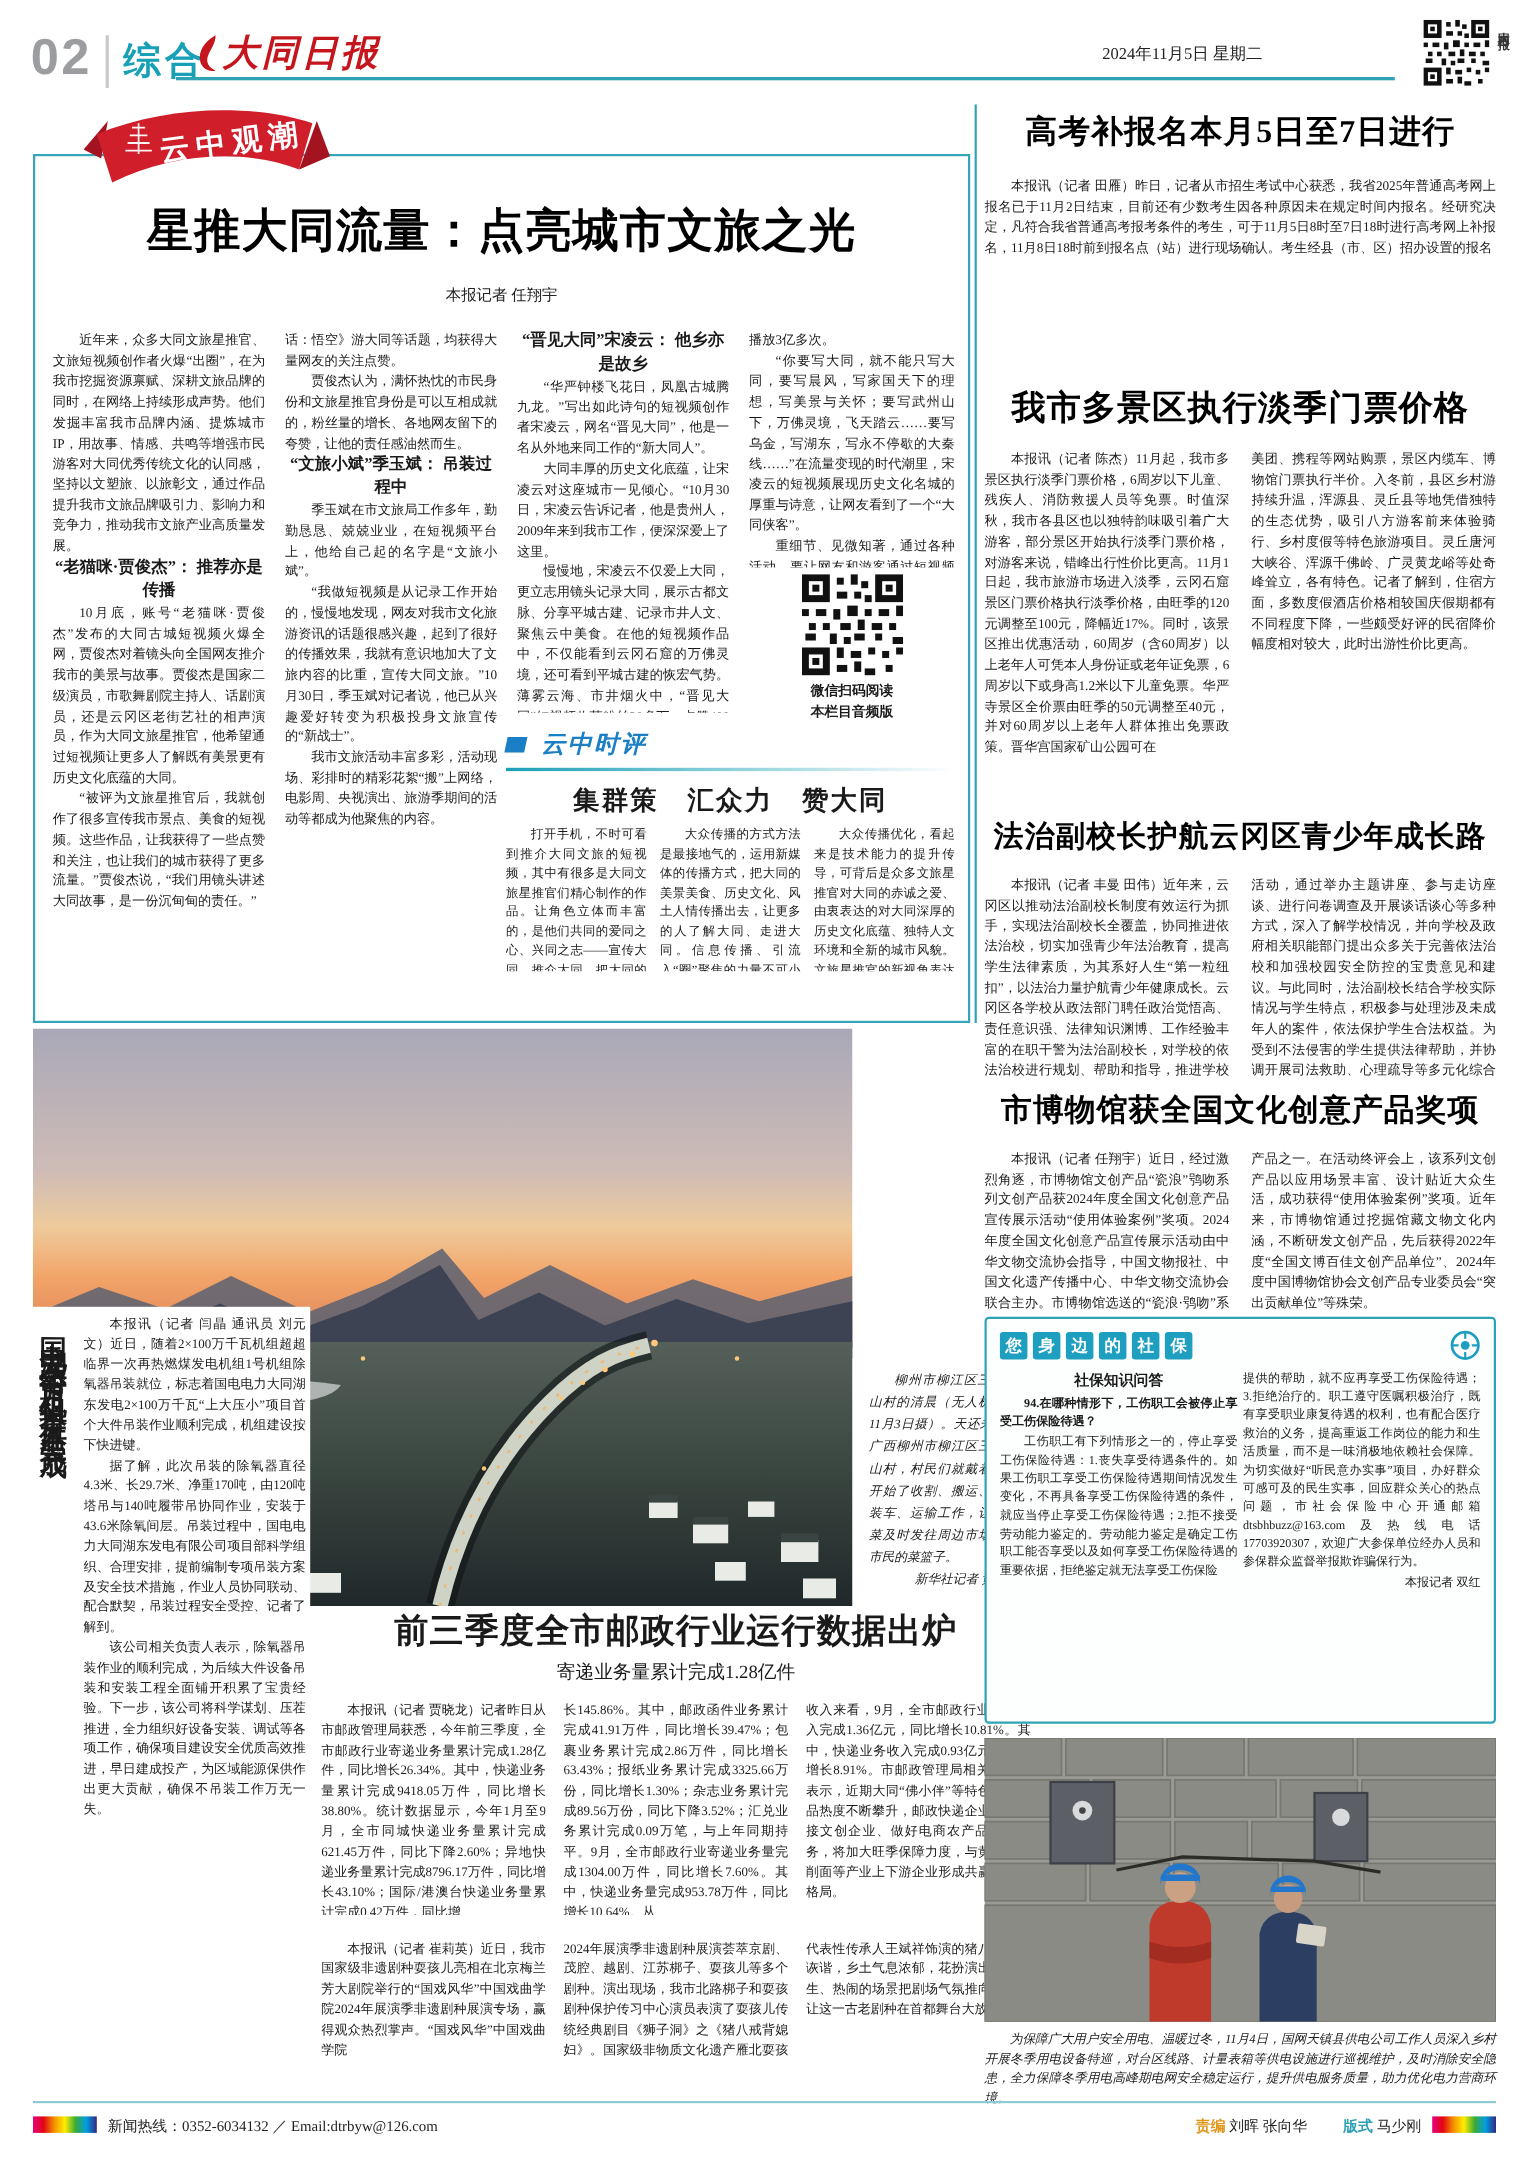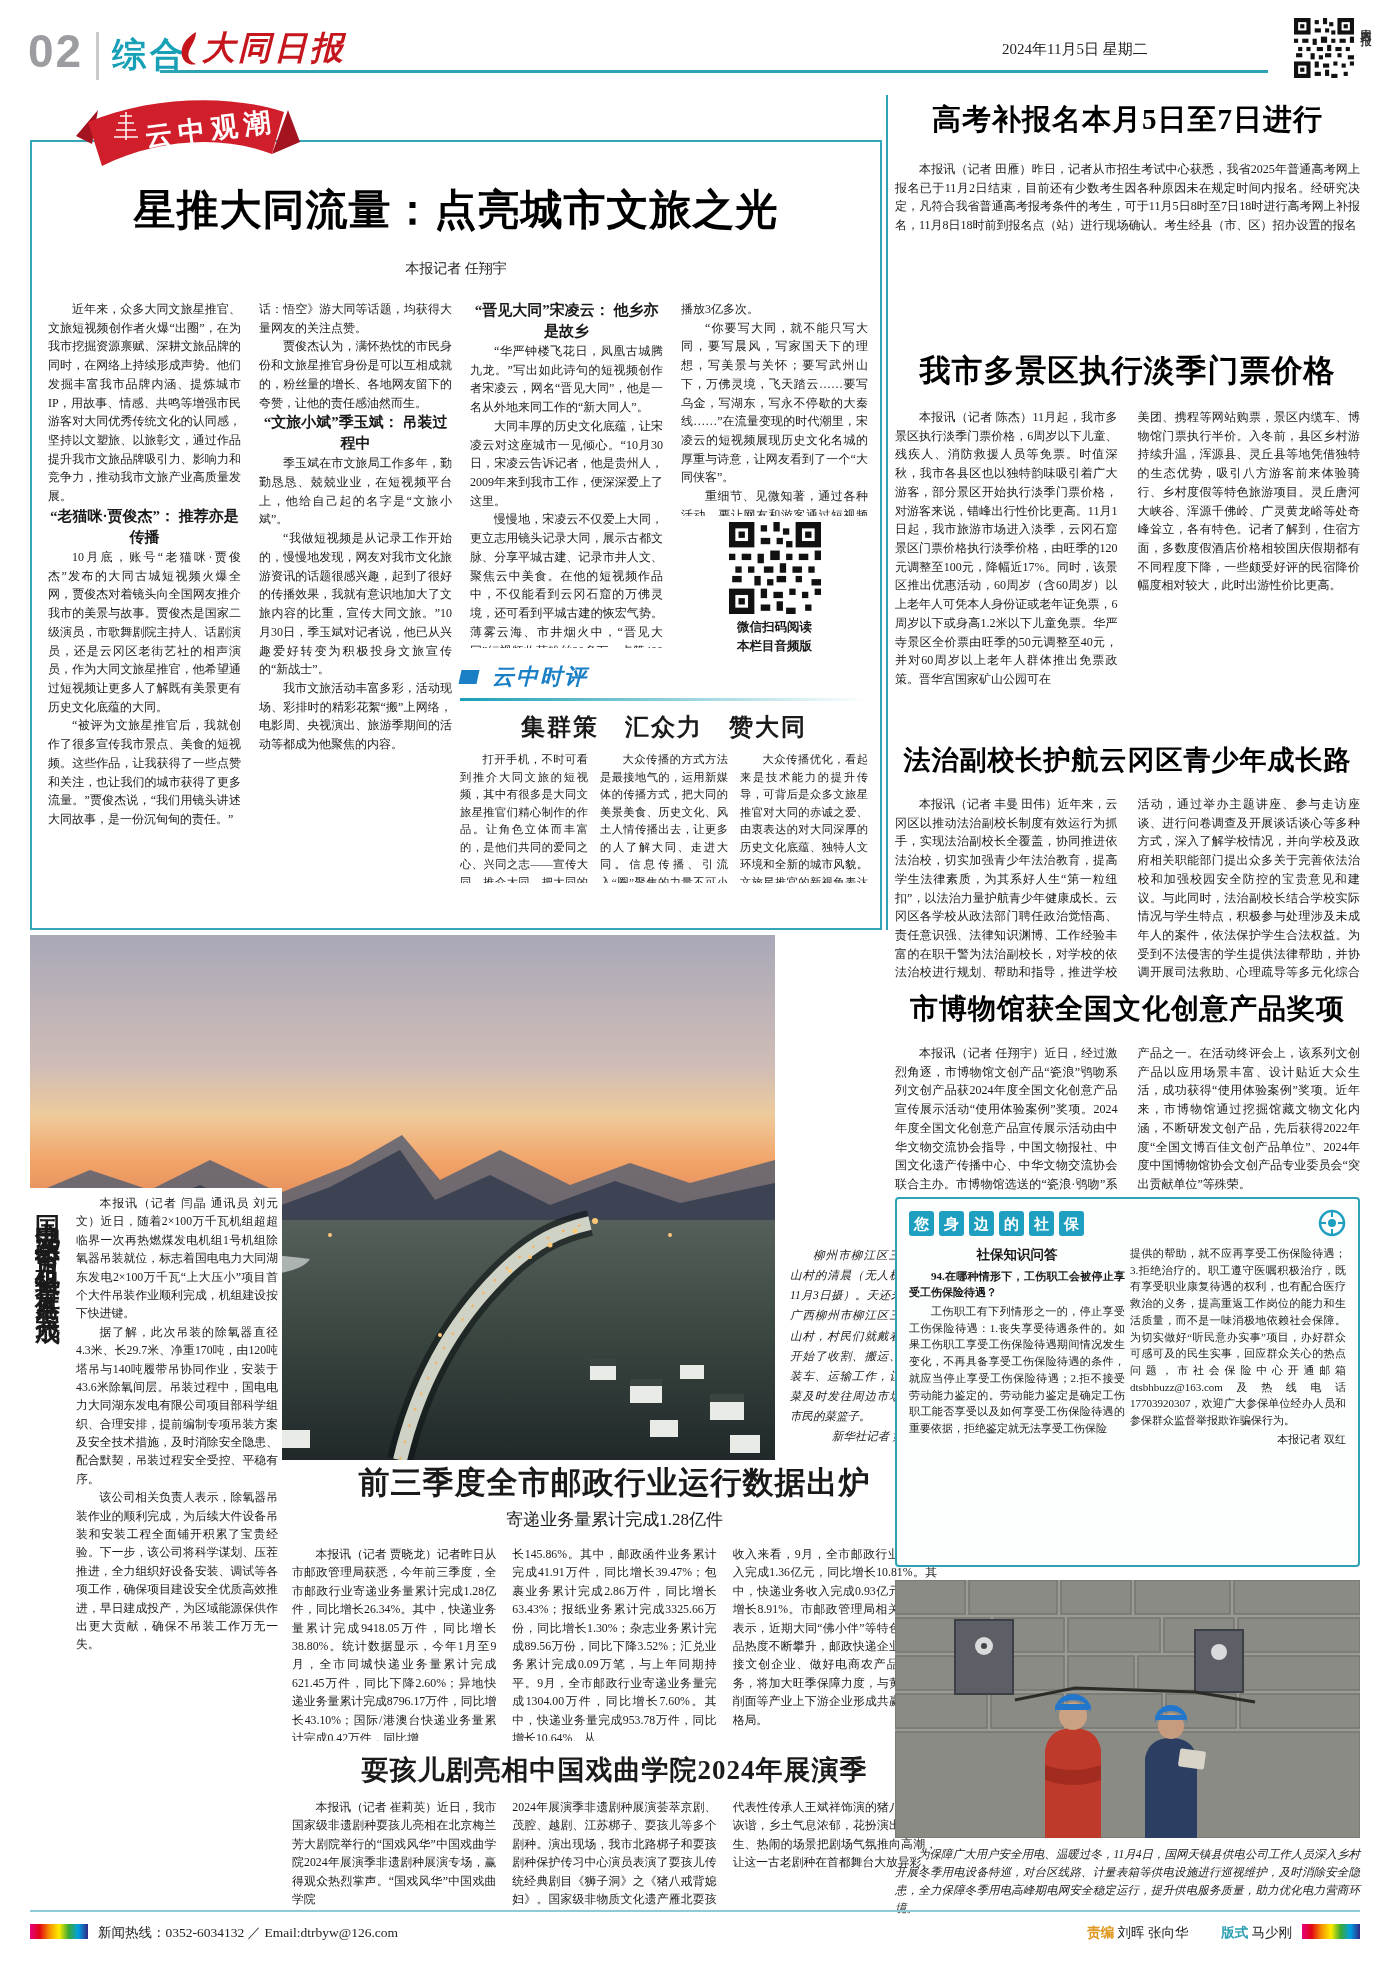--- a/index.html
+++ b/index.html
@@ -310,21 +310,21 @@
 
   <div class="abs photo-caption" style="left:790px;top:1245px;width:148px;">
     <p>柳州市柳江区三都镇觉山村的清晨（无人机照片，11月3日摄）。天还未亮，在广西柳州市柳江区三都镇觉山村，村民们就戴着头灯，开始了收割、搬运、清洗、装车、运输工作，让各类蔬菜及时发往周边市场，供应市民的菜篮子。</p>
     <p class="caption-credit" style="text-indent:0;">新华社记者 黄孝邦摄</p>
   </div>
 
   <div class="abs" style="left:30px;top:1188px;width:252px;height:719px;background:#fff;">
     <div class="abs gd-vhead" style="left:2px;top:8px;height:660px;">国电湖东公司百万机组首个大件吊装完成</div>
     <div class="abs bodytext clip" style="left:46px;top:6px;width:202px;height:708px;font-size:11.8px;">
       <p>本报讯（记者 闫晶 通讯员 刘元文）近日，随着2×100万千瓦机组超超临界一次再热燃煤发电机组1号机组除氧器吊装就位，标志着国电电力大同湖东发电2×100万千瓦“上大压小”项目首个大件吊装作业顺利完成，机组建设按下快进键。</p>
-      <p>据了解，此次吊装的除氧器直径4.3米、长29.7米、净重170吨，由120吨塔吊与140吨履带吊协同作业，安装于43.6米除氧间层。吊装过程中，国电电力大同湖东发电有限公司项目部科学组织、合理安排，提前编制专项吊装方案及安全技术措施，及时消除安全隐患、配合默契，吊装过程安全受控、平稳有序。</p>
+      <p>据了解，此次吊装的除氧器直径4.3米、长29.7米、净重170吨，由120吨塔吊与140吨履带吊协同作业，安装于43.6米除氧间层。吊装过程中，国电电力大同湖东发电有限公司项目部科学组织、合理安排，提前编制专项吊装方案及安全技术措施，作业人员协同联动、配合默契，吊装过程安全受控、记者了解到。</p>
       <p>该公司相关负责人表示，除氧器吊装作业的顺利完成，为后续大件设备吊装和安装工程全面铺开积累了宝贵经验。下一步，该公司将科学谋划、压茬推进，全力组织好设备安装、调试等各项工作，确保项目建设安全优质高效推进，早日建成投产，为区域能源保供作出更大贡献，确保不吊装工作万无一失。</p>
     </div>
   </div>
 
   <div class="abs" style="left:292px;top:1462px;width:645px;">
     <div class="bm-title">前三季度全市邮政行业运行数据出炉</div>
     <div class="bm-sub">寄递业务量累计完成1.28亿件</div>
     <div class="threecol bodytext clip" style="margin-top:14px;height:196px;font-size:11.8px;">
       <div>
           <p>本报讯（记者 贾晓龙）记者昨日从市邮政管理局获悉，今年前三季度，全市邮政行业寄递业务量累计完成1.28亿件，同比增长26.34%。其中，快递业务量累计完成9418.05万件，同比增长38.80%。统计数据显示，今年1月至9月，全市同城快递业务量累计完成621.45万件，同比下降2.60%；异地快递业务量累计完成8796.17万件，同比增长43.10%；国际/港澳台快递业务量累计完成0.42万件，同比增</p>
@@ -332,21 +332,20 @@
       <div>
           <p style="text-indent:0;">长145.86%。其中，邮政函件业务累计完成41.91万件，同比增长39.47%；包裹业务累计完成2.86万件，同比增长63.43%；报纸业务累计完成3325.66万份，同比增长1.30%；杂志业务累计完成89.56万份，同比下降3.52%；汇兑业务累计完成0.09万笔，与上年同期持平。9月，全市邮政行业寄递业务量完成1304.00万件，同比增长7.60%。其中，快递业务量完成953.78万件，同比增长10.64%。从</p>
         </div>
       <div>
           <p style="text-indent:0;">收入来看，9月，全市邮政行业业务收入完成1.36亿元，同比增长10.81%。其中，快递业务收入完成0.93亿元，同比增长8.91%。市邮政管理局相关负责人表示，近期大同“佛小伴”等特色文创产品热度不断攀升，邮政快递企业积极对接文创企业、做好电商农产品寄递服务，将加大旺季保障力度，与黄花、刀削面等产业上下游企业形成共赢发展新格局。</p>
         </div>
     </div>
   </div>
 
   <div class="abs" style="left:292px;top:1752px;width:645px;">
-    <div class="bm-title2">耍孩儿剧亮相中国戏曲学院2024年展演季</div>
     <div class="threecol bodytext clip" style="margin-top:10px;height:108px;font-size:11.8px;">
       <div>
           <p>本报讯（记者 崔莉英）近日，我市国家级非遗剧种耍孩儿亮相在北京梅兰芳大剧院举行的“国戏风华”中国戏曲学院2024年展演季非遗剧种展演专场，赢得观众热烈掌声。“国戏风华”中国戏曲学院</p>
         </div>
       <div>
           <p style="text-indent:0;">2024年展演季非遗剧种展演荟萃京剧、茂腔、越剧、江苏梆子、耍孩儿等多个剧种。演出现场，我市北路梆子和耍孩剧种保护传习中心演员表演了耍孩儿传统经典剧目《狮子洞》之《猪八戒背媳妇》。国家级非物质文化遗产雁北耍孩儿</p>
         </div>
       <div>
           <p style="text-indent:0;">代表性传承人王斌祥饰演的猪八戒幽默诙谐，乡土气息浓郁，花扮演出妙趣横生、热闹的场景把剧场气氛推向高潮，让这一古老剧种在首都舞台大放异彩。</p>
         </div>

